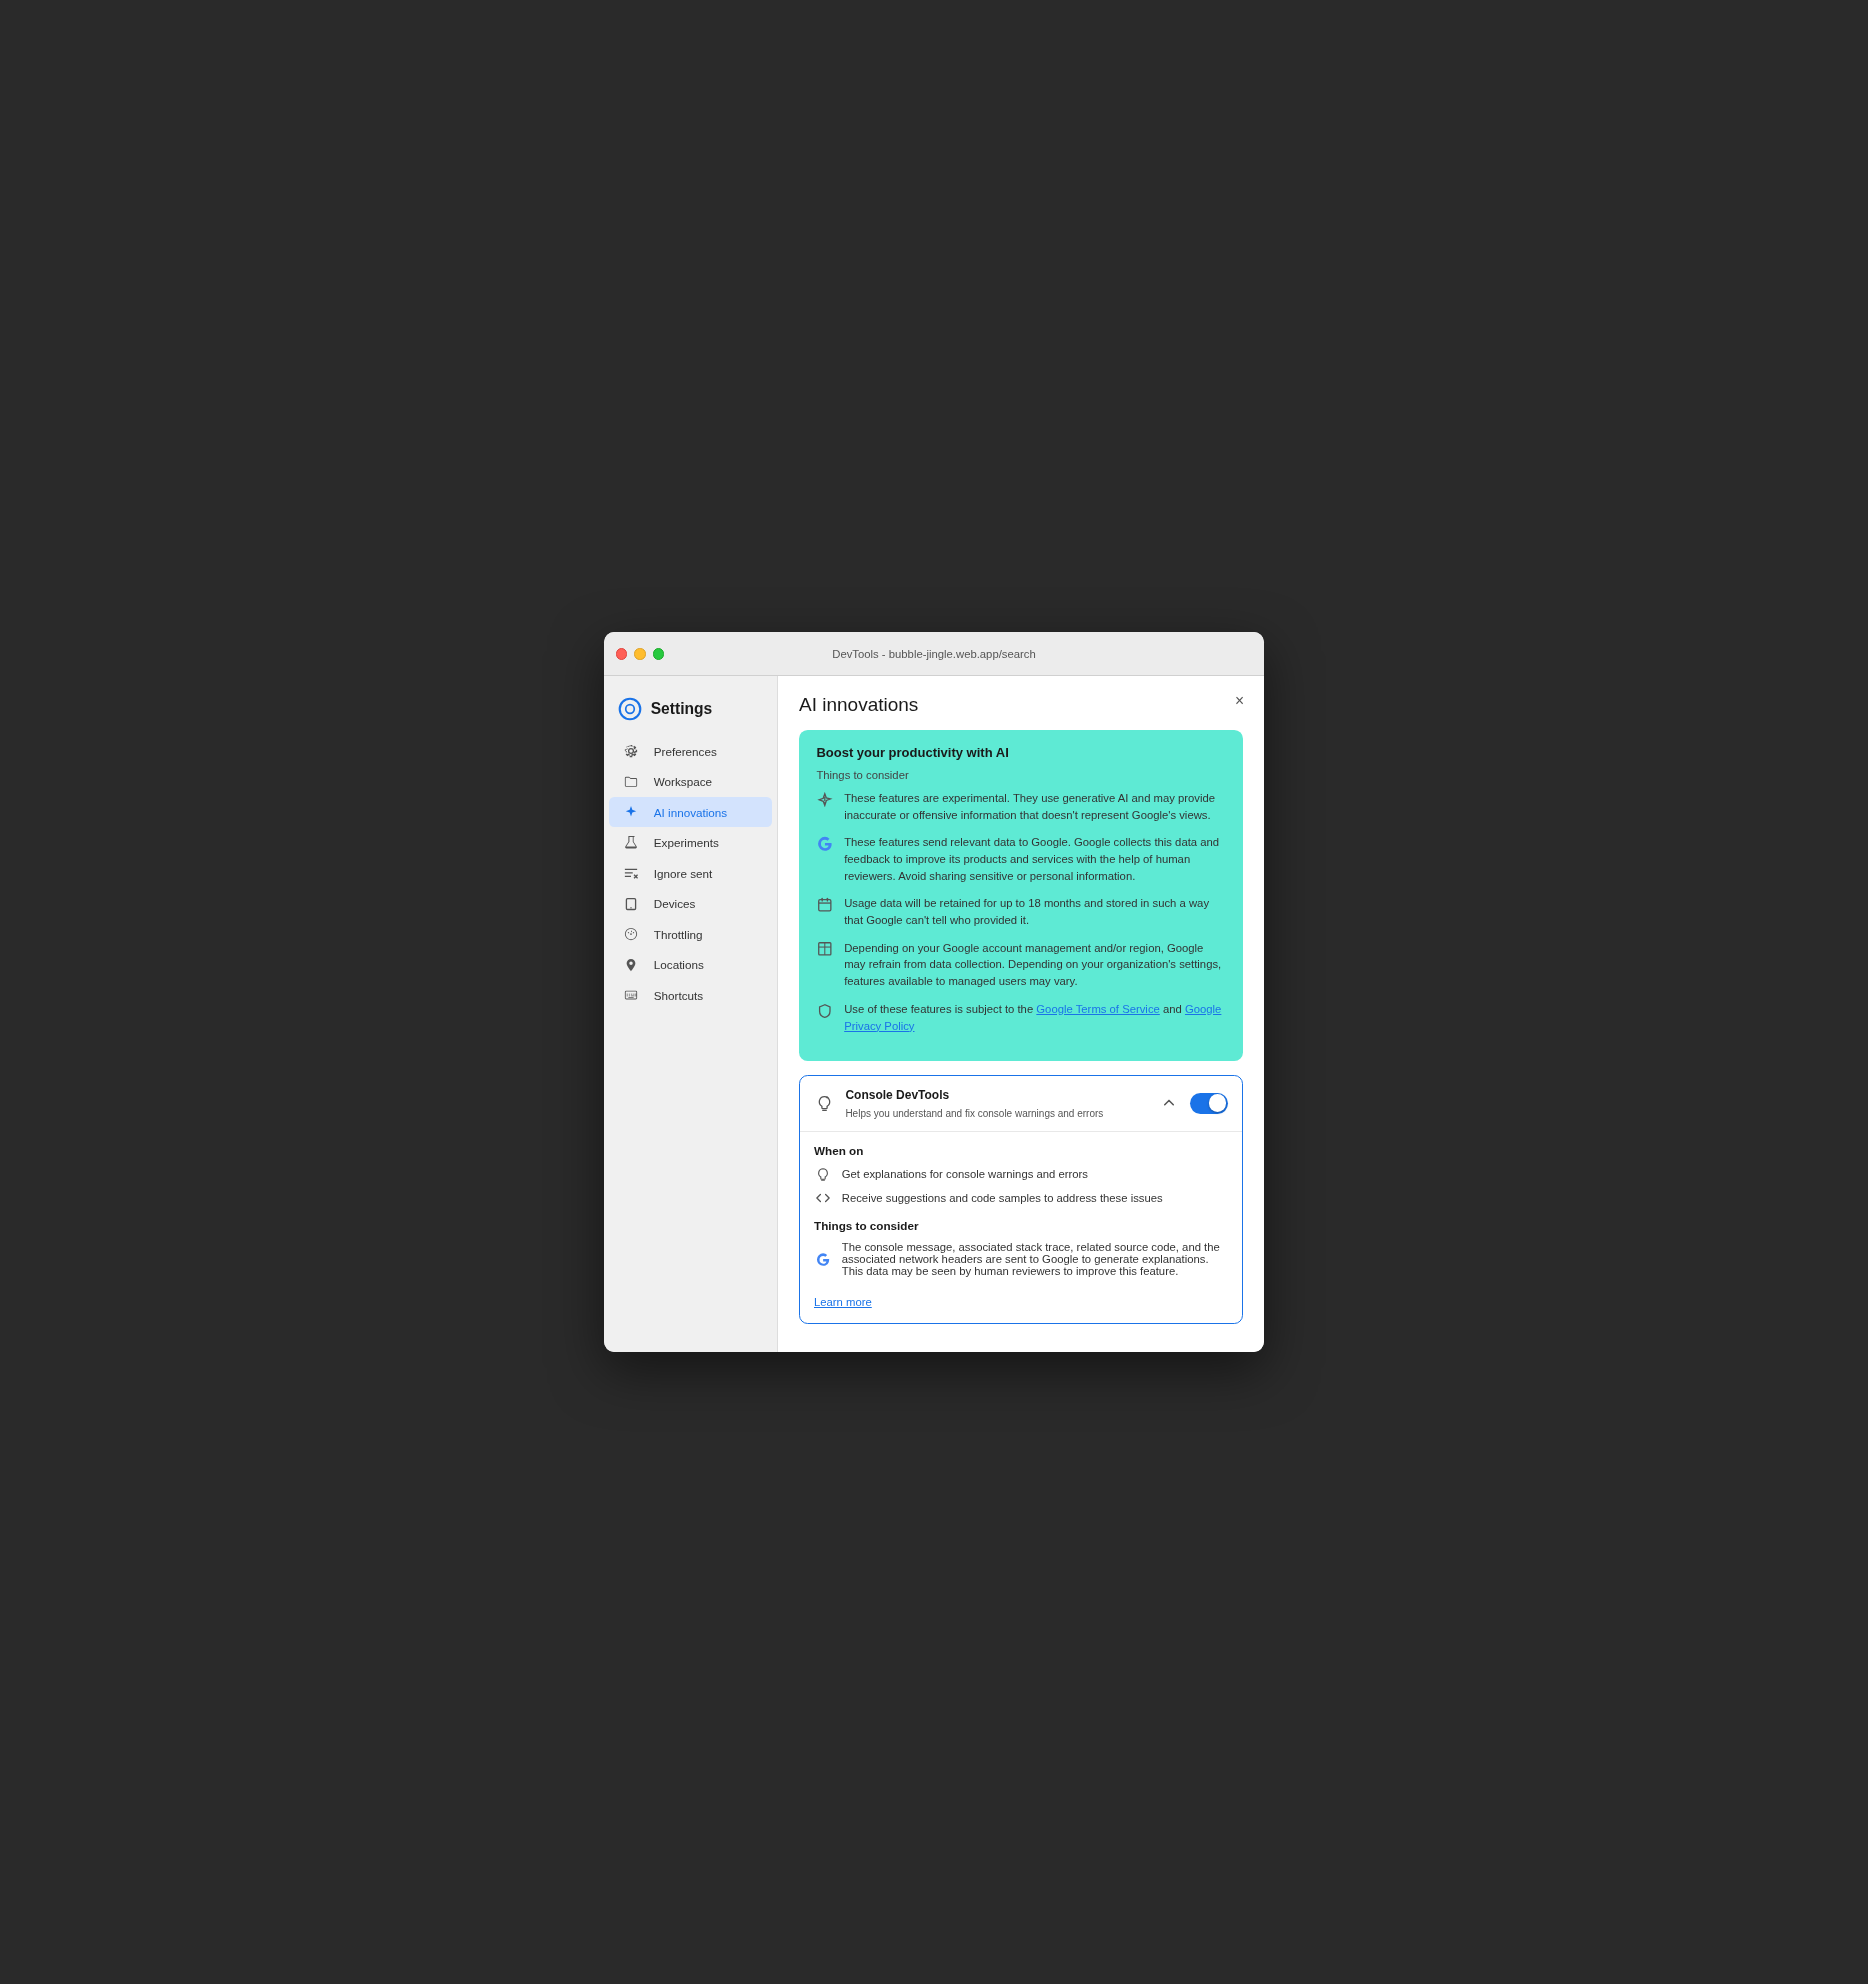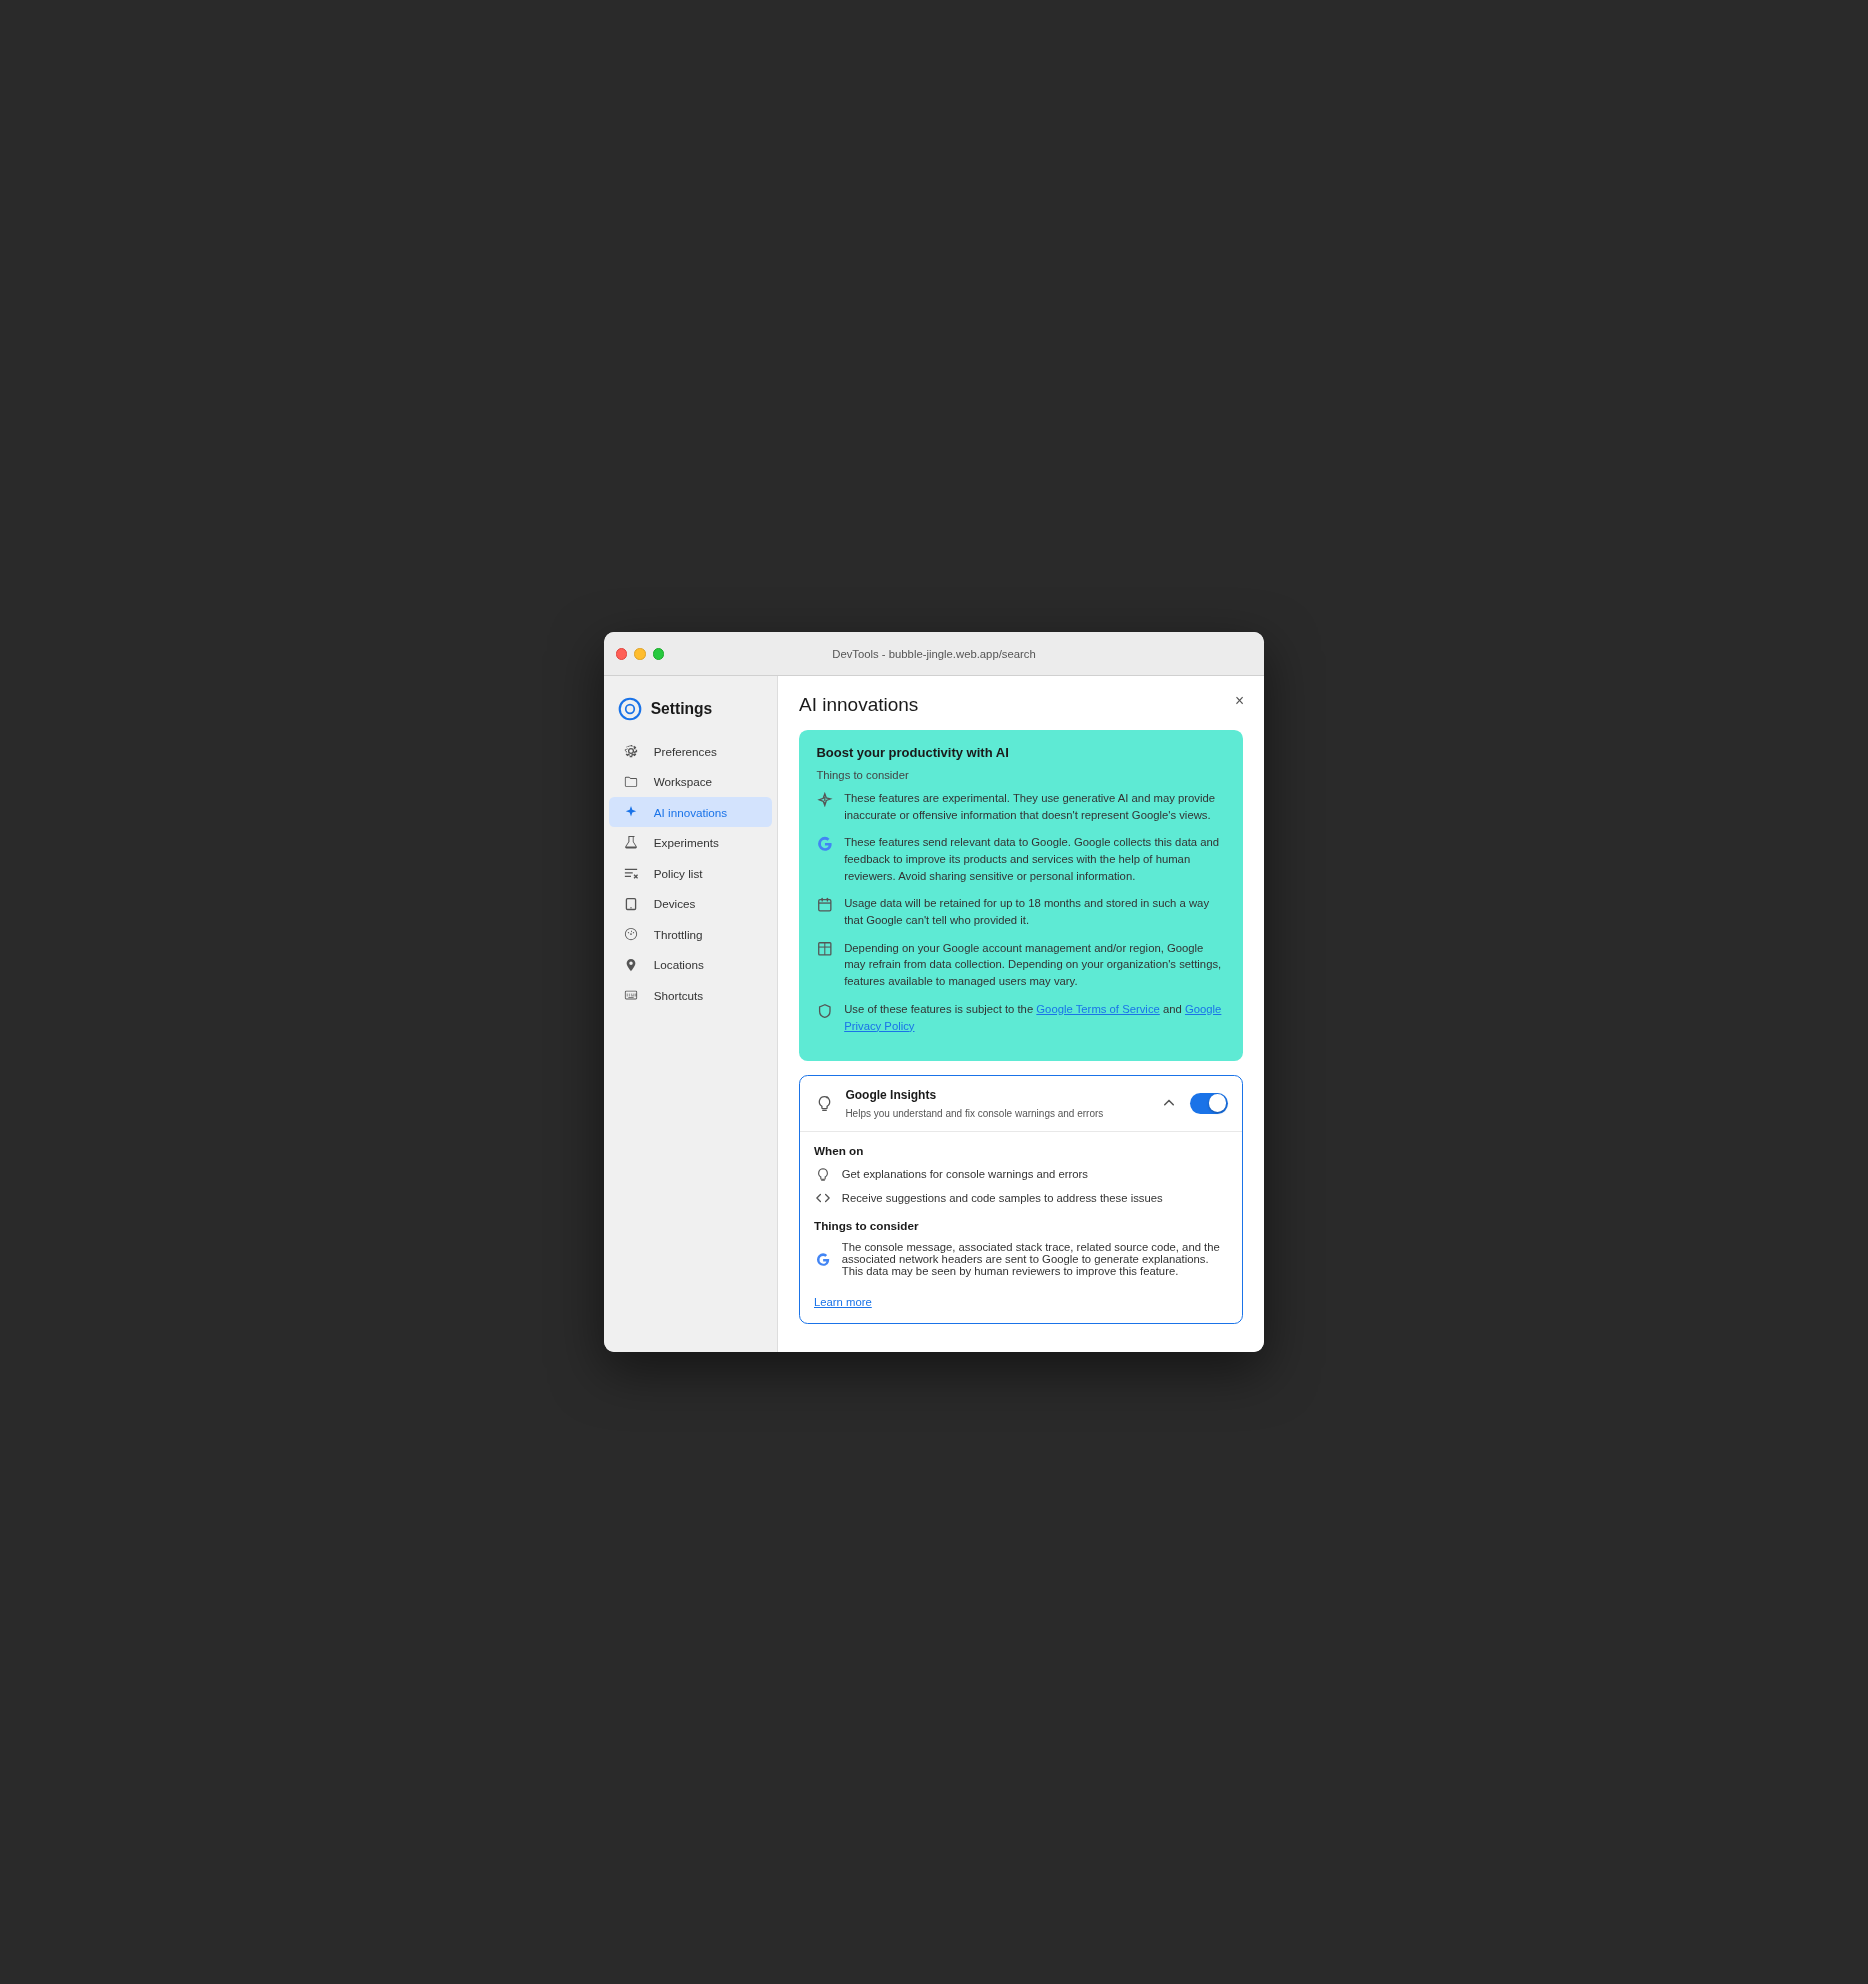--- a/index.html
+++ b/index.html
@@ -357,21 +357,21 @@
         </div>
         <span>Experiments</span>
       </div>
 
       <div class="sidebar-item">
         <div class="sidebar-item-icon">
           <svg width="14" height="14" viewBox="0 0 16 16" fill="currentColor">
             <path d="M1 3h14v1.5H1V3zm0 4h9v1.5H1V7zm0 4h7v1.5H1V11zm11-1.5l-1.06 1.06 1.5 1.5-1.5 1.5L12 14.56l1.5-1.5 1.5 1.5 1.06-1.06-1.5-1.5 1.5-1.5-1.06-1.06-1.5 1.5z"></path>
           </svg>
         </div>
-        <span>Policy list</span>
+        <span>Ignore sent</span>
       </div>
 
       <div class="sidebar-item">
         <div class="sidebar-item-icon">
           <svg width="14" height="14" viewBox="0 0 16 16" fill="currentColor">
             <path d="M4 1h8a2 2 0 012 2v10a2 2 0 01-2 2H4a2 2 0 01-2-2V3a2 2 0 012-2zm0 1.5a.5.5 0 00-.5.5v10a.5.5 0 00.5.5h8a.5.5 0 00.5-.5V3a.5.5 0 00-.5-.5H4zm4 9a.75.75 0 110 1.5.75.75 0 010-1.5z"></path>
           </svg>
         </div>
         <span>Devices</span>
       </div>
@@ -471,21 +471,21 @@
       <div class="feature-card">
         <div class="feature-card-header">
           <div class="feature-card-icon">
             <svg width="19" height="19" viewBox="0 0 22 22" fill="none">
               <path d="M11 3a6 6 0 00-3 11.2V16a1 1 0 001 1h4a1 1 0 001-1v-1.8A6 6 0 0011 3z" stroke="#555" stroke-width="1.5" fill="none"></path>
               <line x1="9" y1="19" x2="13" y2="19" stroke="#555" stroke-width="1.5" stroke-linecap="round"></line>
               <path d="M14 2l.5 1.5L16 4l-1.5.5L14 6l-.5-1.5L12 4l1.5-.5z" fill="#555"></path>
             </svg>
           </div>
           <div class="feature-card-text">
-            <div class="feature-card-name">Google Insights</div>
+            <div class="feature-card-name">Console DevTools</div>
             <div class="feature-card-desc">Helps you understand and fix console warnings and errors</div>
           </div>
           <div class="feature-card-controls">
             <div class="chevron-btn">
               <svg width="12" height="12" viewBox="0 0 14 14" fill="none">
                 <path d="M2 9l5-5 5 5" stroke="#555" stroke-width="1.8" stroke-linecap="round" stroke-linejoin="round"></path>
               </svg>
             </div>
             <div class="toggle on">
               <div class="toggle-knob"></div>

